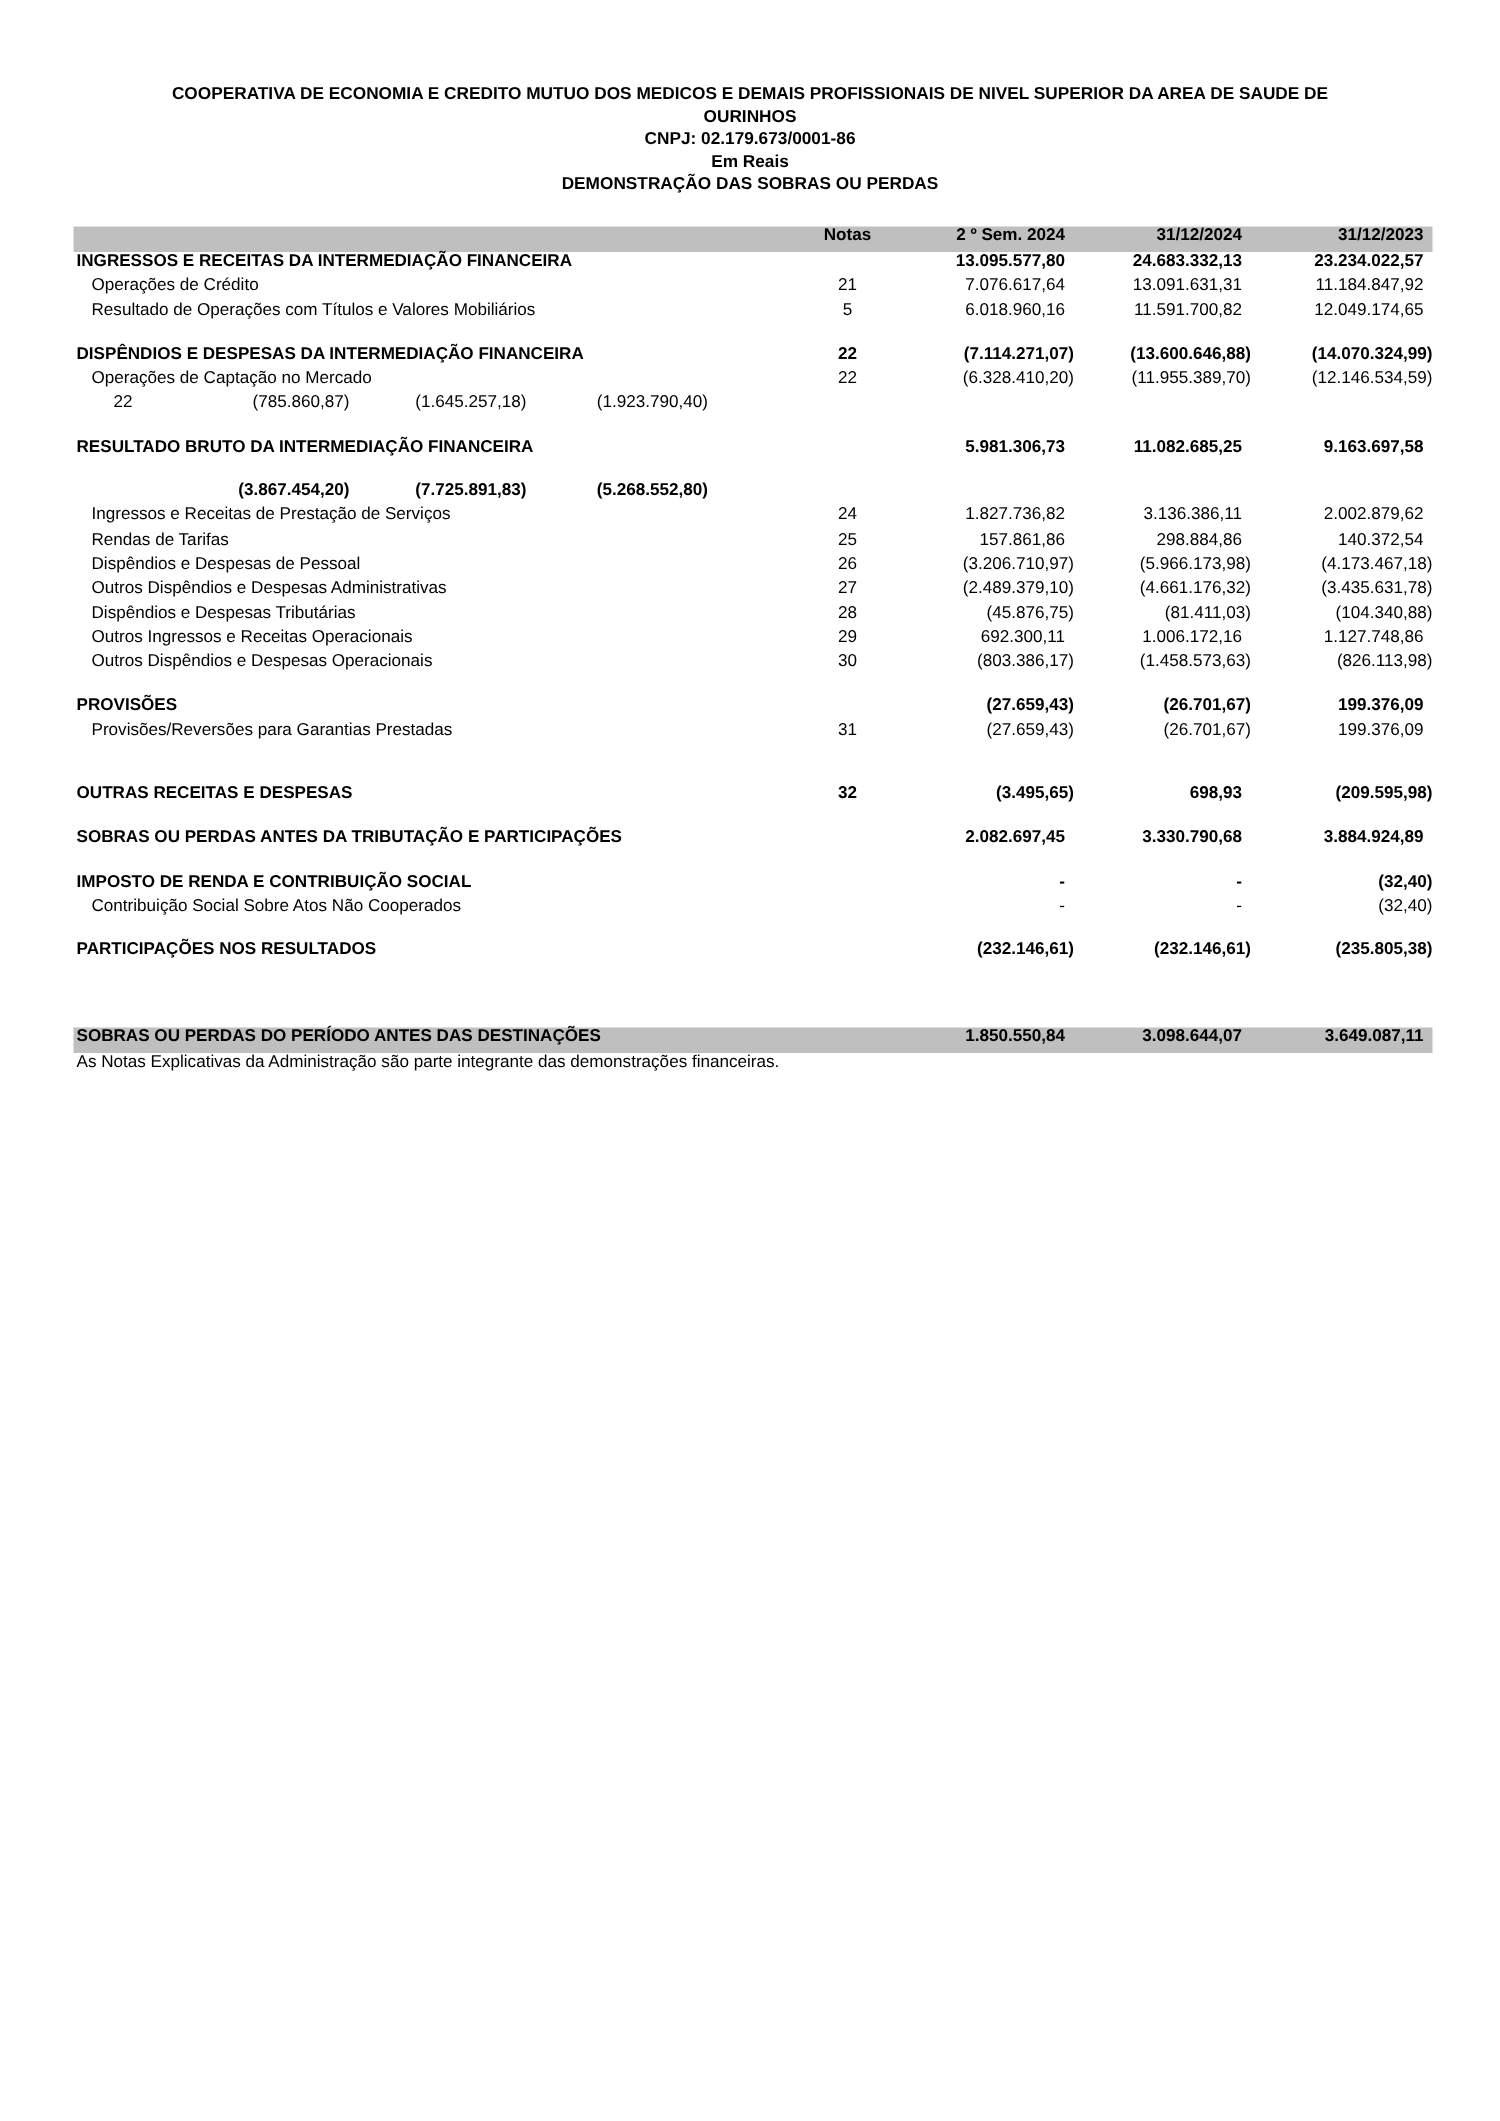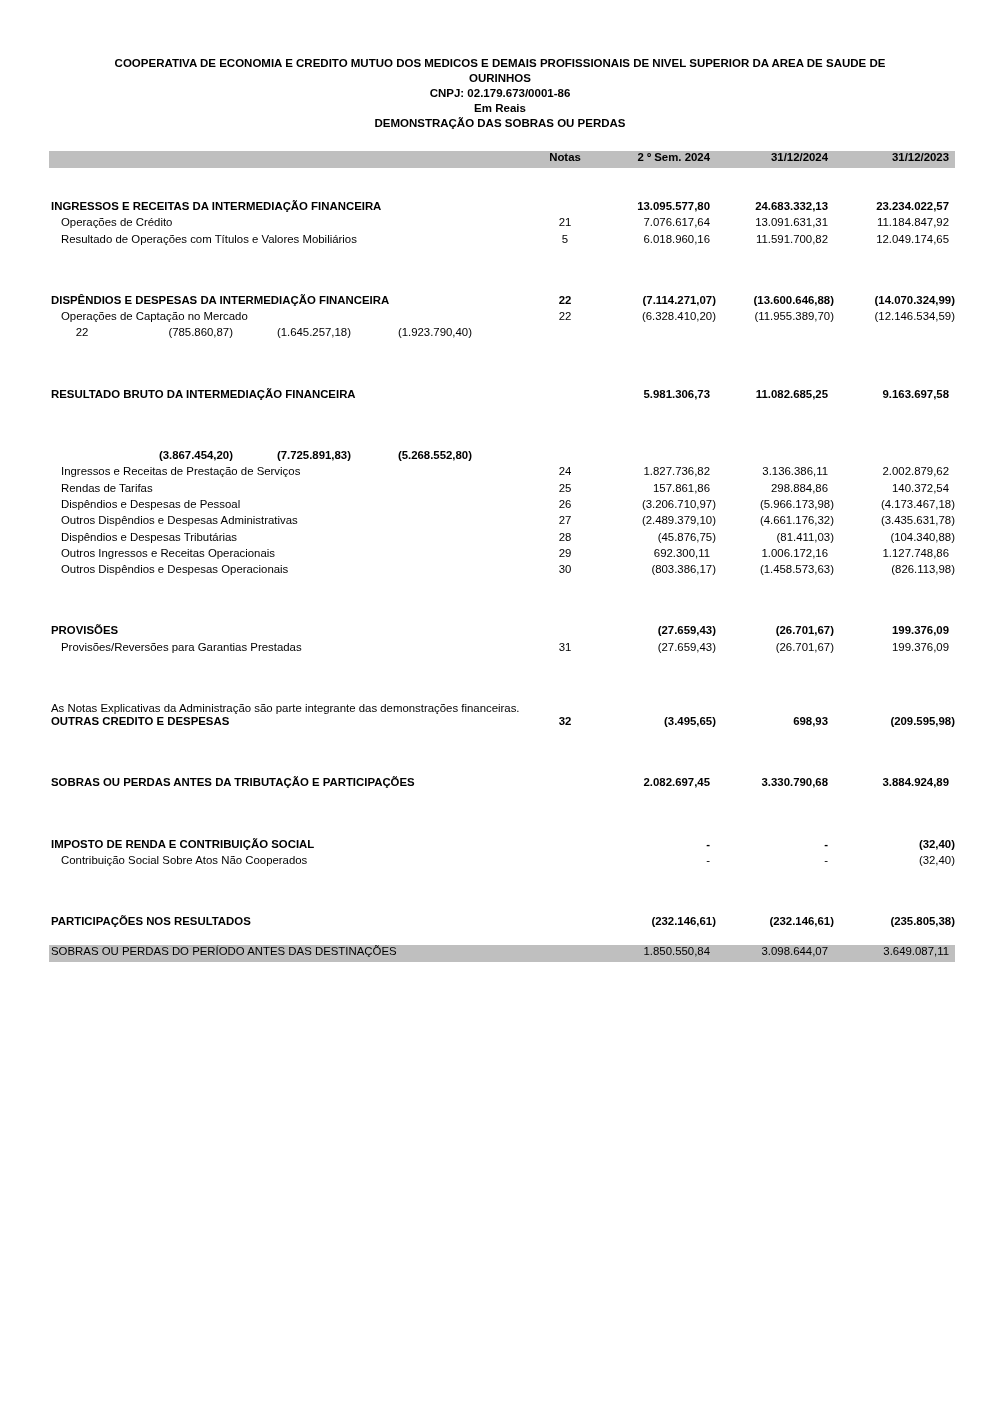--- a/index.html
+++ b/index.html
@@ -31,22 +31,22 @@
   }
   .trow { display:flex; align-items:flex-start; height:16.3px; }
   .thead { background:var(--band,#bfbfbf); font-weight:bold; height:17px; }
   .cell { white-space:nowrap; overflow:visible; }
   .cell.label { width:483px; padding-left:2px; }
   .trow.item .cell.label { padding-left:12px; }
   .cell.notas { width:66px; text-align:center; }
   .cell.num  { width:118px; text-align:right; }
   .cell.num.c3 { width:121px; }
   .cell.num.pos { padding-right:6px; }
-  .trow.section { font-weight:bold;margin-top:32px; }
-  .trow.total { background:var(--band,#bfbfbf); font-weight:normal; height:17px; }
+  .trow.section { font-weight:bold; }
+  .trow.total { background:var(--band,#bfbfbf); font-weight:bold; height:17px;margin-top:28px; }
   .spacer-row { height:13px; }
   
   .footnote {
     position:absolute;
     left:51px; top:702px;
     font-size:11.4px;
     white-space:nowrap;
     text-align:right;
   }
 </style>
@@ -189,21 +189,21 @@
         <div class="trow item">
     <div class="cell label">Provisões/Reversões para Garantias Prestadas</div>
     <div class="cell notas">31</div>
     <div class="cell num c1">(27.659,43)</div>
     <div class="cell num c2">(26.701,67)</div>
     <div class="cell num c3 pos">199.376,09</div>
   </div>
         <div class="spacer-row"></div>
         <div class="spacer-row"></div>
         <div class="trow section">
-    <div class="cell label">OUTRAS CREDITO E DESPESAS</div>
+    <div class="cell label">OUTRAS RECEITAS E DESPESAS</div>
     <div class="cell notas">32</div>
     <div class="cell num c1">(3.495,65)</div>
     <div class="cell num c2 pos">698,93</div>
     <div class="cell num c3">(209.595,98)</div>
   </div>
         <div class="spacer-row"></div>
         <div class="trow section">
     <div class="cell label">SOBRAS OU PERDAS ANTES DA TRIBUTAÇÃO E PARTICIPAÇÕES</div>
     <div class="cell notas"></div>
     <div class="cell num c1 pos">2.082.697,45</div>

